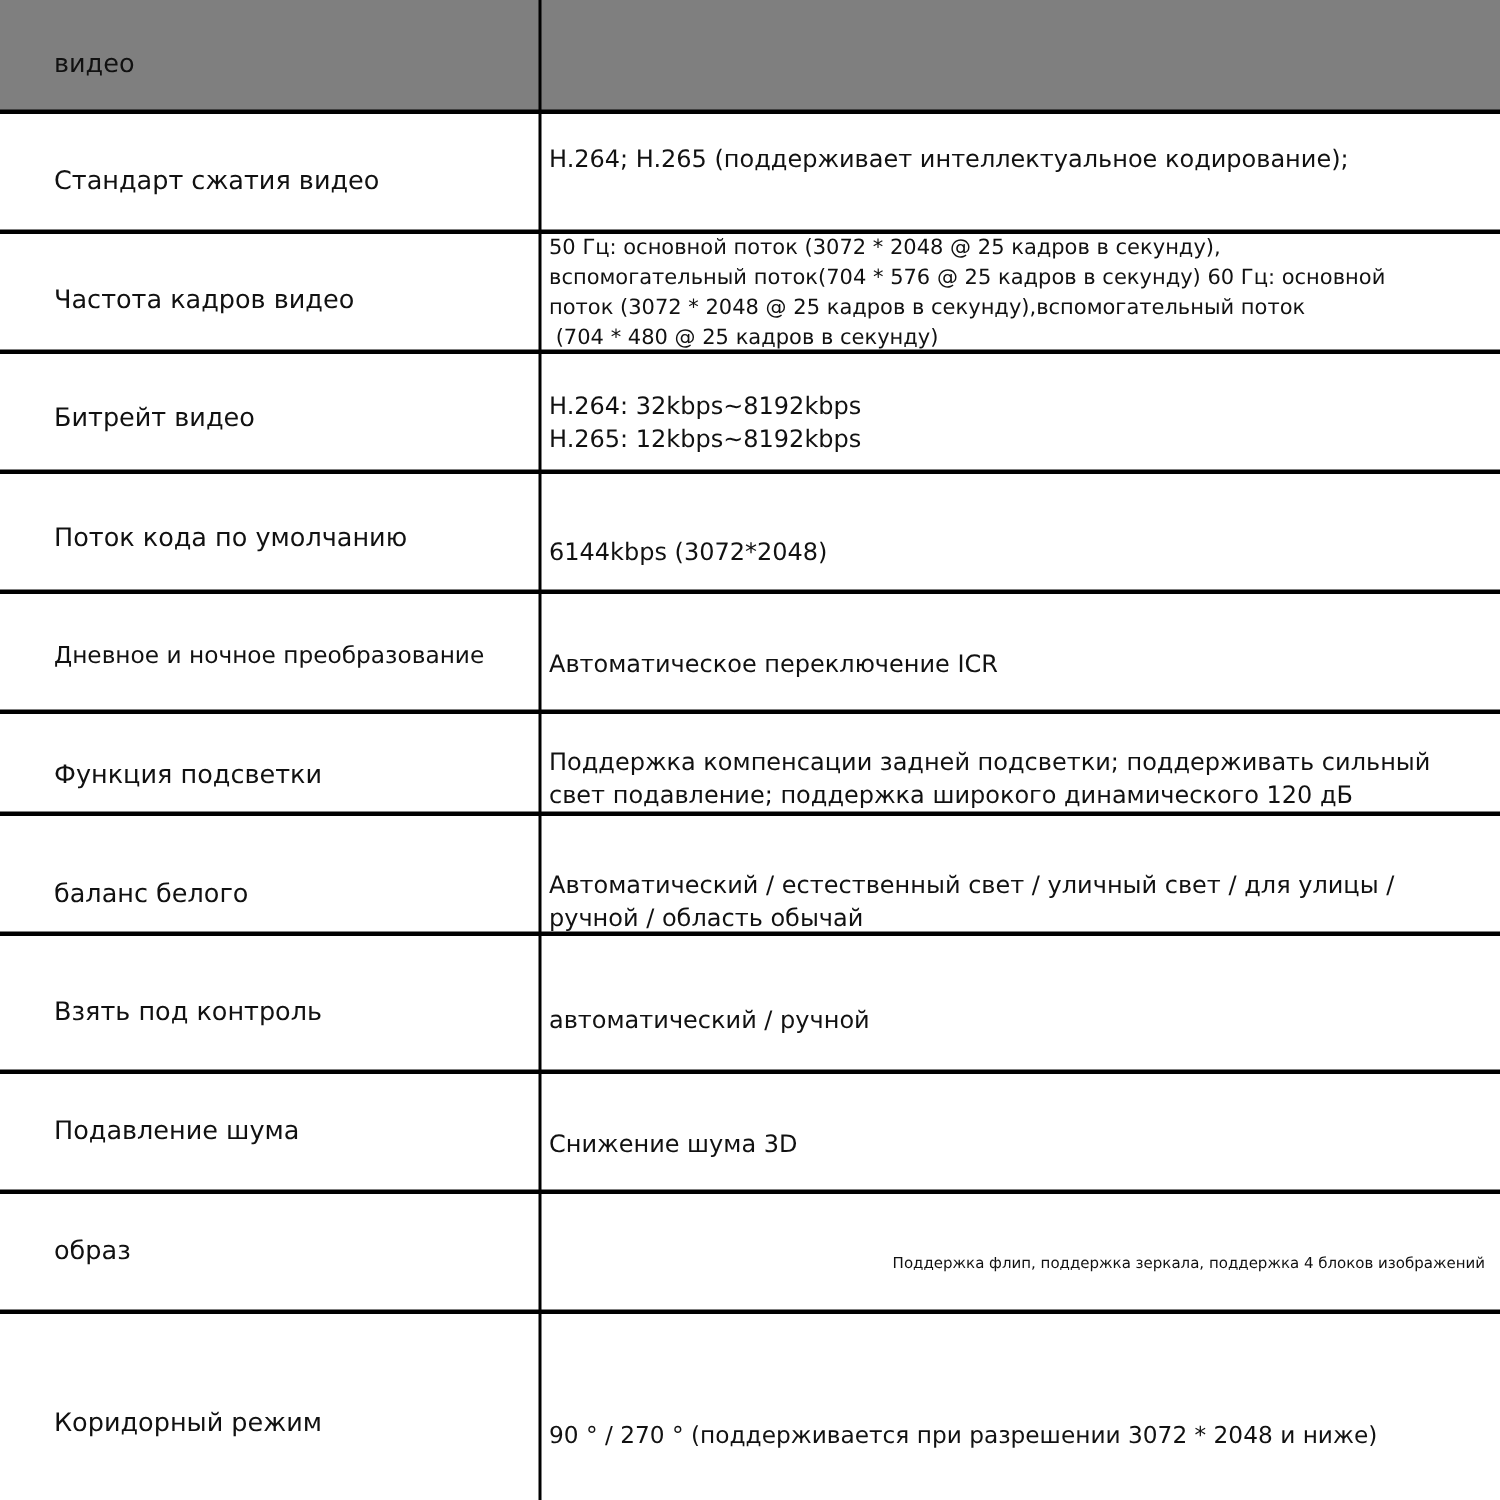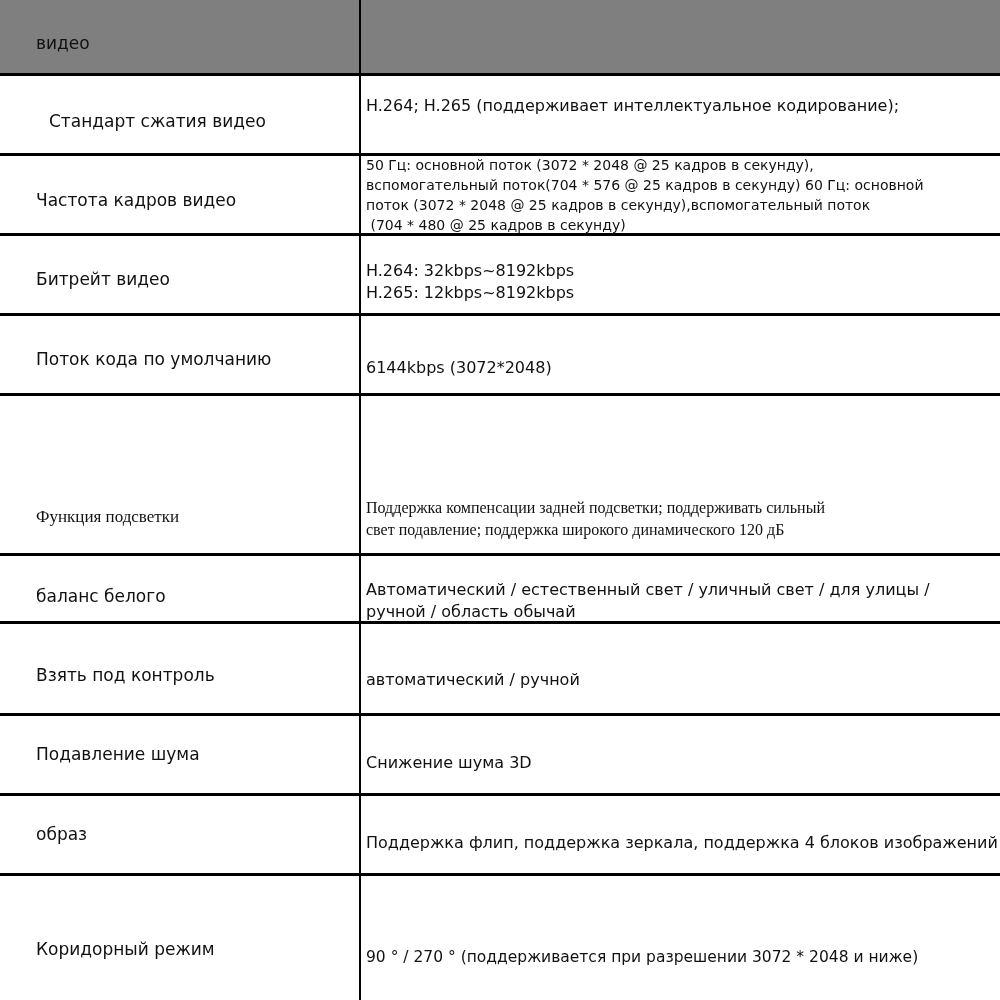--- a/index.html
+++ b/index.html
@@ -7,34 +7,34 @@
            font-family: "DejaVu Sans", sans-serif; color: #111; }
     .table { position: absolute; left: 0; top: 0; width: 1000px; height: 1000px; padding-left: 20px; }
     .vline { position: absolute; left: 359px; top: 0; width: 2px; height: 1000px; background: #000; }
     .topline { position: absolute; left: 0; top: 0; width: 1000px; height: 3px; background: #000; }
     .row { position: absolute; left: 0; width: 1000px; box-sizing: border-box; border-bottom: 3px solid #000; }
     .row.header { background: #7f7f7f; }
     .row.last { border-bottom: none; margin-top: 36px; }
     .label { position: absolute; left: 36px; font-size: 17px; white-space: nowrap; }
     .value { position: absolute; left: 366px; right: 10px; font-size: 16px; line-height: 22px; white-space: nowrap; }
     .value.small { font-size: 14px; line-height: 20px; }
-    .value.tiny { font-size: 16px; text-align: right; }
+    .value.tiny { font-size: 10px; text-align: right; }
   </style>
 </head>
 <body>
 
 <div class="table">
   <div class="topline"></div>
 
   <div class="row header" style="top:0;height:76px;">
     <span class="label" style="top:33px;">видео</span>
   </div>
 
   <div class="row" style="top:76px;height:80px;">
-    <span class="label" style="top:35px;margin-left:13px;">Стандарт сжатия видео</span>
+    <span class="label" style="top:35px;">Стандарт сжатия видео</span>
     <div class="value" style="top:19px;">
       <div>H.264; H.265 (поддерживает интеллектуальное кодирование);</div>
     </div>
   </div>
 
   <div class="row" style="top:156px;height:80px;">
     <span class="label" style="top:34px;">Частота кадров видео</span>
     <div class="value small" style="top:-1px;">
       <div>50 Гц: основной поток (3072 * 2048 @ 25 кадров в секунду),</div>
       <div>вспомогательный поток(704 * 576 @ 25 кадров в секунду) 60 Гц: основной</div>
@@ -51,22 +51,28 @@
     </div>
   </div>
 
   <div class="row" style="top:316px;height:80px;">
     <span class="label" style="top:33px;">Поток кода по умолчанию</span>
     <div class="value" style="top:41px;">
       <div>6144kbps (3072*2048)</div>
     </div>
   </div>
 
+  <div class="row" style="top:396px;height:80px;">
+    <span class="label" style="top:32px;font-size:15.5px;">Дневное и ночное преобразование</span>
+    <div class="value" style="top:36px;">
+      <div>Автоматическое переключение ICR</div>
+    </div>
+  </div>
 
-  <div class="row" style="top:476px;height:80px;font-family:Liberation Serif, serif;">
+  <div class="row" style="top:476px;height:68px;">
     <span class="label" style="top:31px;">Функция подсветки</span>
     <div class="value" style="top:21px;">
       <div>Поддержка компенсации задней подсветки; поддерживать сильный</div>
       <div>свет подавление; поддержка широкого динамического 120 дБ</div>
     </div>
   </div>
 
   <div class="row" style="top:556px;height:68px;">
     <span class="label" style="top:30px;">баланс белого</span>
     <div class="value" style="top:23px;">

